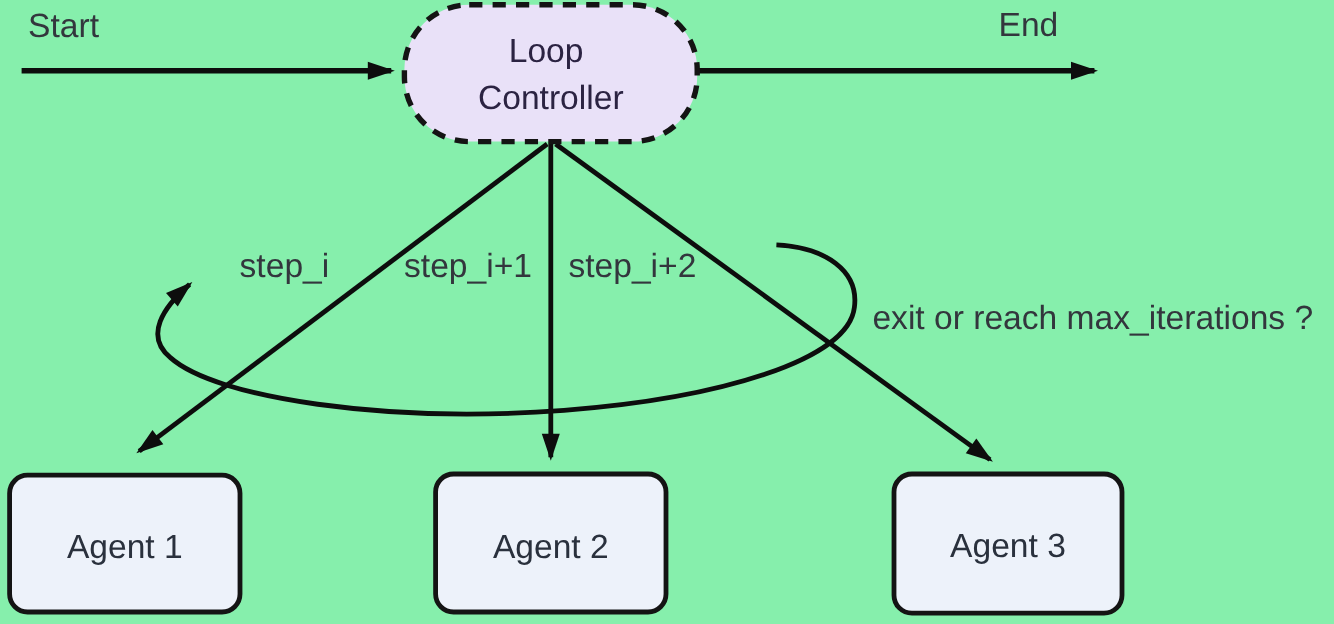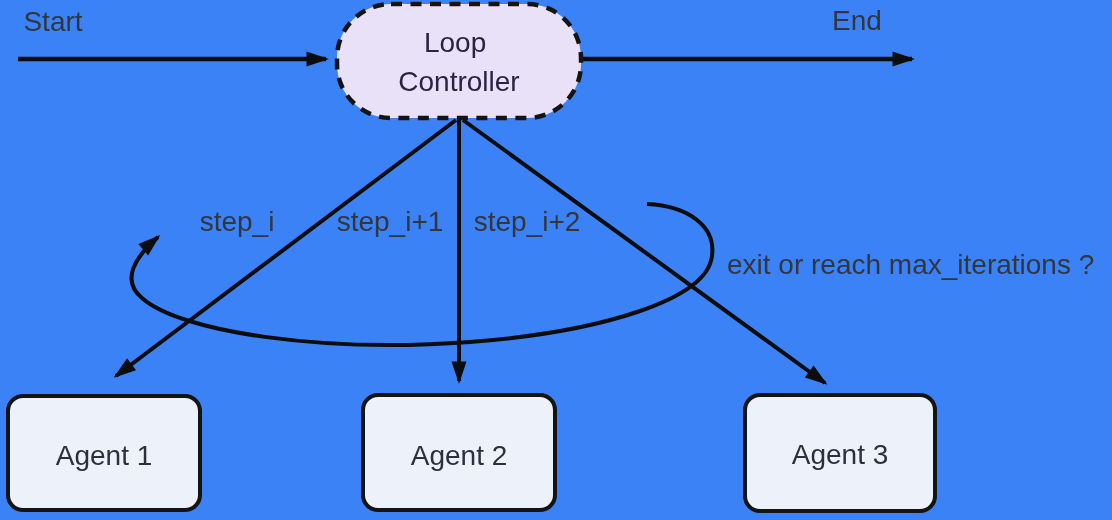--- a/index.html
+++ b/index.html
@@ -4,21 +4,21 @@
 <style>
   html, body {
     margin: 0;
     padding: 0;
     background: #ffffff;
   }
   .stage {
     position: relative;
     width: 1112px;
     height: 520px;
-    background: #3b82f6;
+    background: #86efac;
     overflow: hidden;
   }
   svg {
     display: block;
     font-family: "Liberation Sans", "DejaVu Sans", sans-serif;
   }
   .edge {
     stroke: #0d0d0d;
     stroke-width: 4;
     fill: none;

